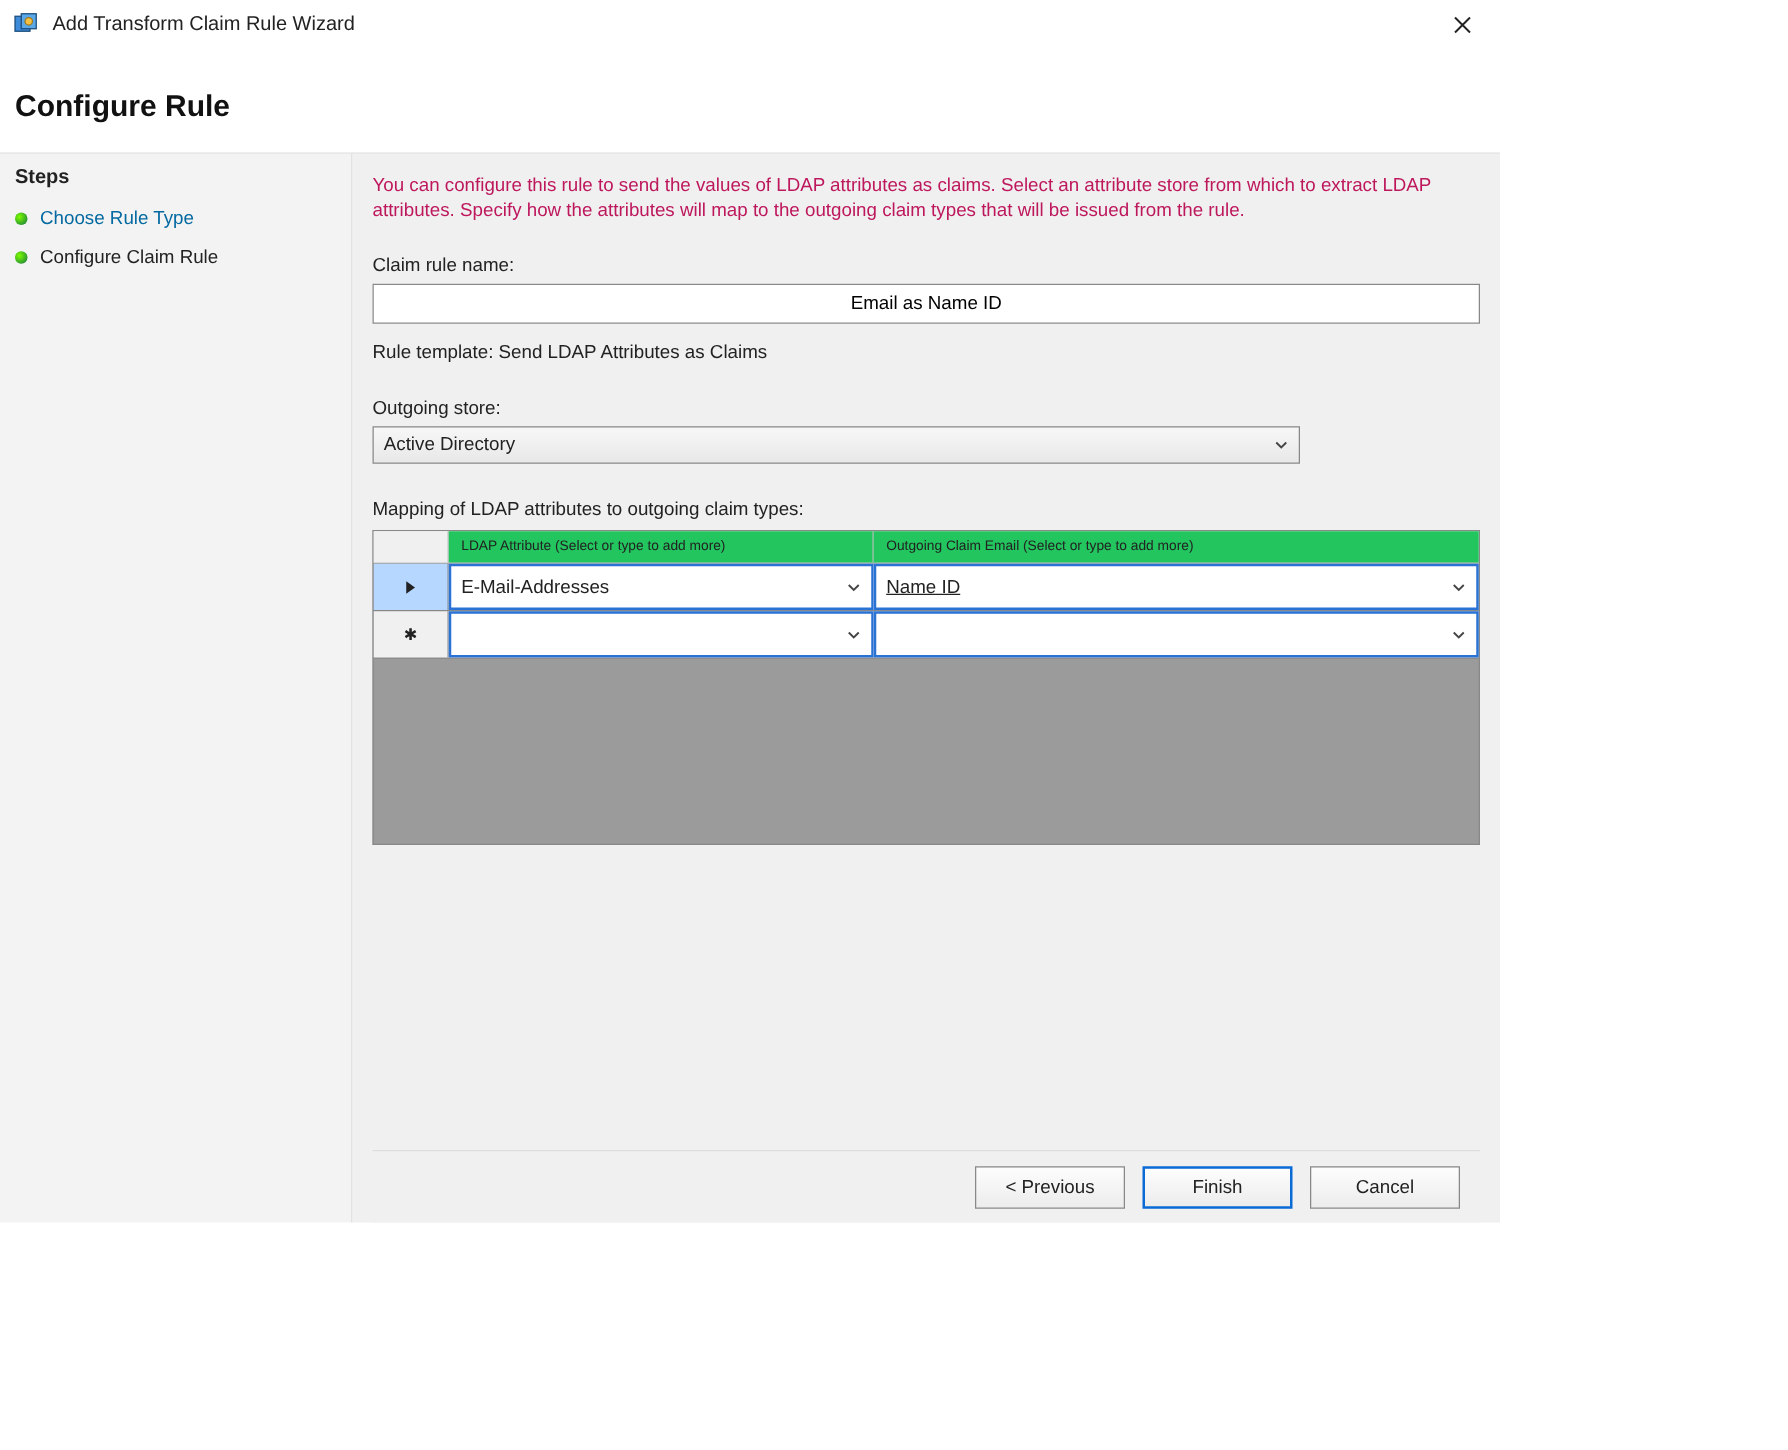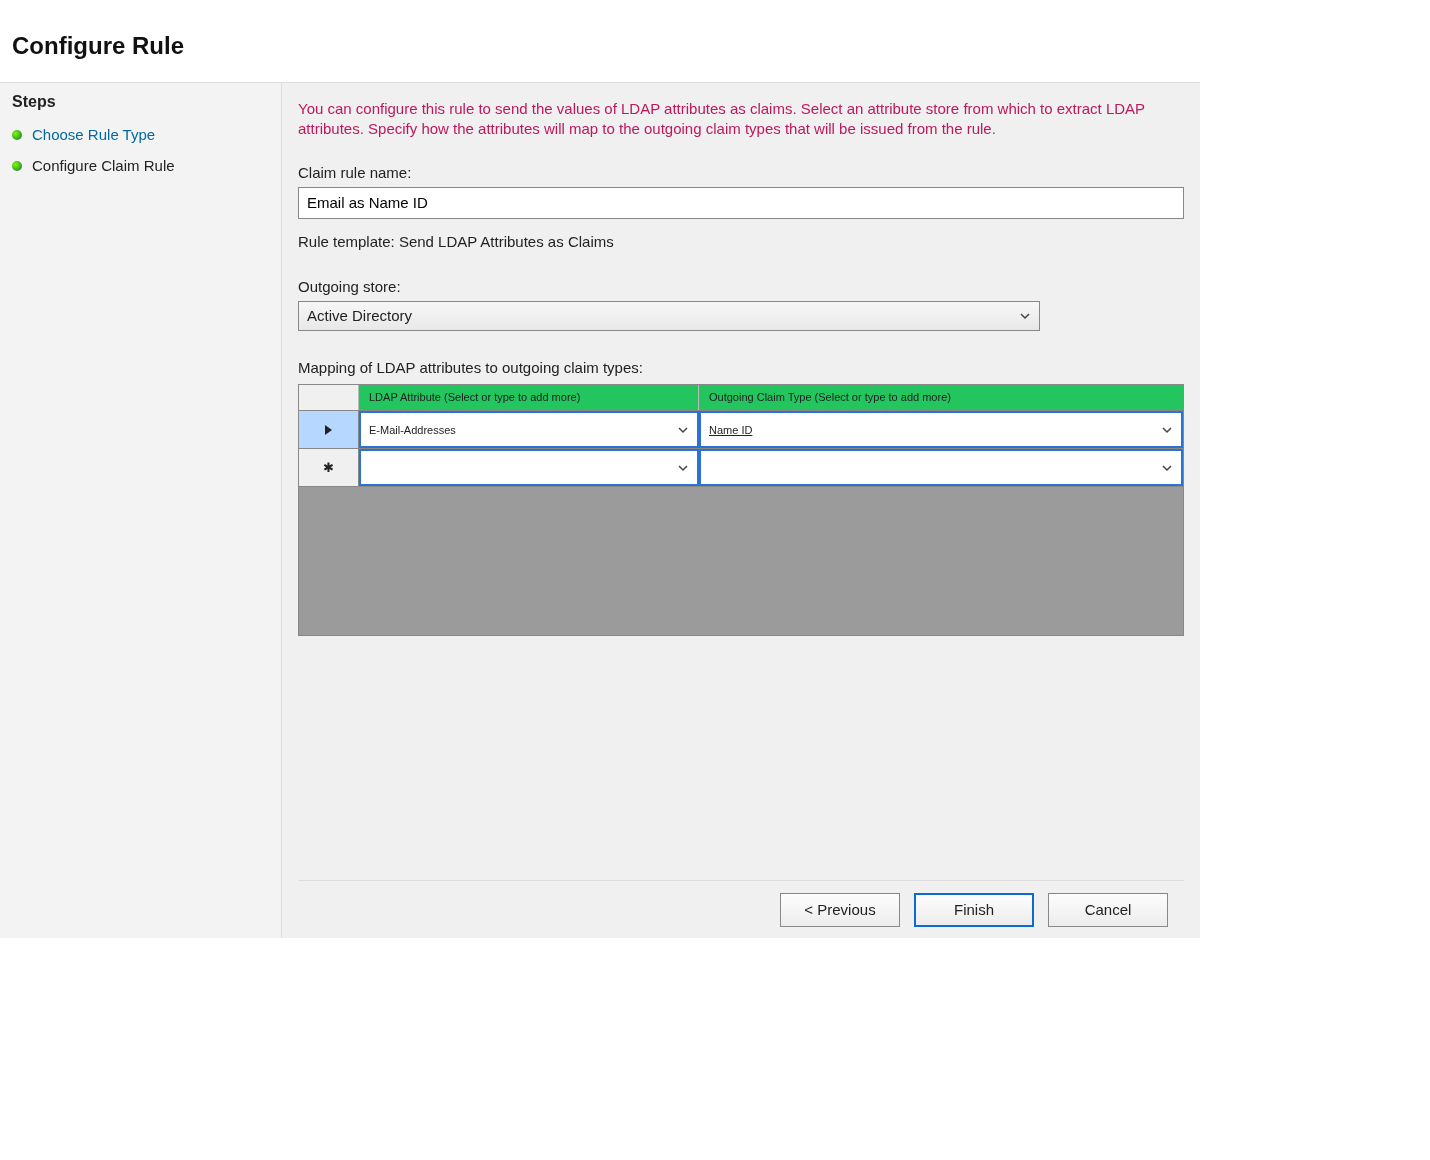--- a/index.html
+++ b/index.html
@@ -108,20 +108,21 @@
     margin: 6px 0;
   }
   .text-input {
     width: 886px;
     height: 32px;
     border: 1px solid #888;
     background: #fff;
     font: inherit;
     font-size: 15px;
     padding: 0 8px;
+    text-align: center;
   }
   .rule-template {
     margin-top: 14px;
     margin-bottom: 22px;
     font-size: 15px;
   }
   .attr-store-group { margin-bottom: 22px; }
   .select-wrap {
     width: 742px;
     height: 30px;
@@ -190,21 +191,21 @@
     background: #fff;
     border-right: 1px solid #888;
     display: flex;
     align-items: center;
     padding: 0 8px;
     position: relative;
   }
   .data-cell.col-ldap { width: 340px; }
   .data-cell.col-claim { flex: 1; border-right: none; text-decoration: underline; }
   .data-cell.active { border: 2px solid #2a72d4; }
-  .data-cell .cell-text { font-size: 11px; }
+  .data-cell .cell-text { font-size: 15px; }
   .data-cell .chev { margin-left: auto; }
 
   
   .footer {
     margin-top: auto;
     height: 58px;
     border-top: 1px solid #ddd;
     display: flex;
     align-items: center;
     justify-content: flex-end;
@@ -222,20 +223,35 @@
     color: #222;
     cursor: pointer;
   }
   .btn.default-btn { border: 2px solid #0a6ad6; }
 </style>
 </head>
 <body>
 
 <div class="window">
 
+  <div class="titlebar">
+    <span class="icon-box">
+      <svg width="20" height="20" viewBox="0 0 20 20">
+        <rect x="1" y="3" width="12" height="12" fill="#3d8bd9" stroke="#1a4b7a"></rect>
+        <rect x="6" y="1" width="12" height="12" fill="#5aa8e8" stroke="#1a4b7a"></rect>
+        <circle cx="12" cy="7" r="3" fill="#f6c142" stroke="#9a7a20"></circle>
+      </svg>
+    </span>
+    <span class="title">Add Transform Claim Rule Wizard</span>
+    <span class="close">
+      <svg width="14" height="14" viewBox="0 0 14 14">
+          <path d="M1 1 L13 13 M13 1 L1 13" stroke="#222" stroke-width="1.6"></path>
+        </svg>
+    </span>
+  </div>
 
   <div class="page-heading">Configure Rule</div>
 
   <div class="main-area">
     <div class="sidebar">
       <h3>Steps</h3>
       <div class="step-item active-link">
         <span class="bullet"></span>
         <span>Choose Rule Type</span>
       </div>
@@ -264,21 +280,21 @@
           </span>
         </div>
       </div>
 
       <div class="field-label mapping-label">Mapping of LDAP attributes to outgoing claim types:</div>
 
       <div class="grid-outer">
         <div class="grid-header">
           <div class="row-handle-h"></div>
           <div class="hcell col-ldap">LDAP Attribute (Select or type to add more)</div>
-          <div class="hcell col-claim">Outgoing Claim Type (Select or type to add more)</div>
+          <div class="hcell col-claim">Outgoing Claim Email (Select or type to add more)</div>
         </div>
         <div class="grid-body">
           <div class="grid-row">
             <div class="row-handle selected">
               <svg width="10" height="12" viewBox="0 0 10 12">
                   <path d="M1 1 L8 6 L1 11 Z" fill="#222"></path>
                 </svg>
             </div>
             <div class="data-cell col-ldap active">
               <span class="cell-text">E-Mail-Addresses</span>

